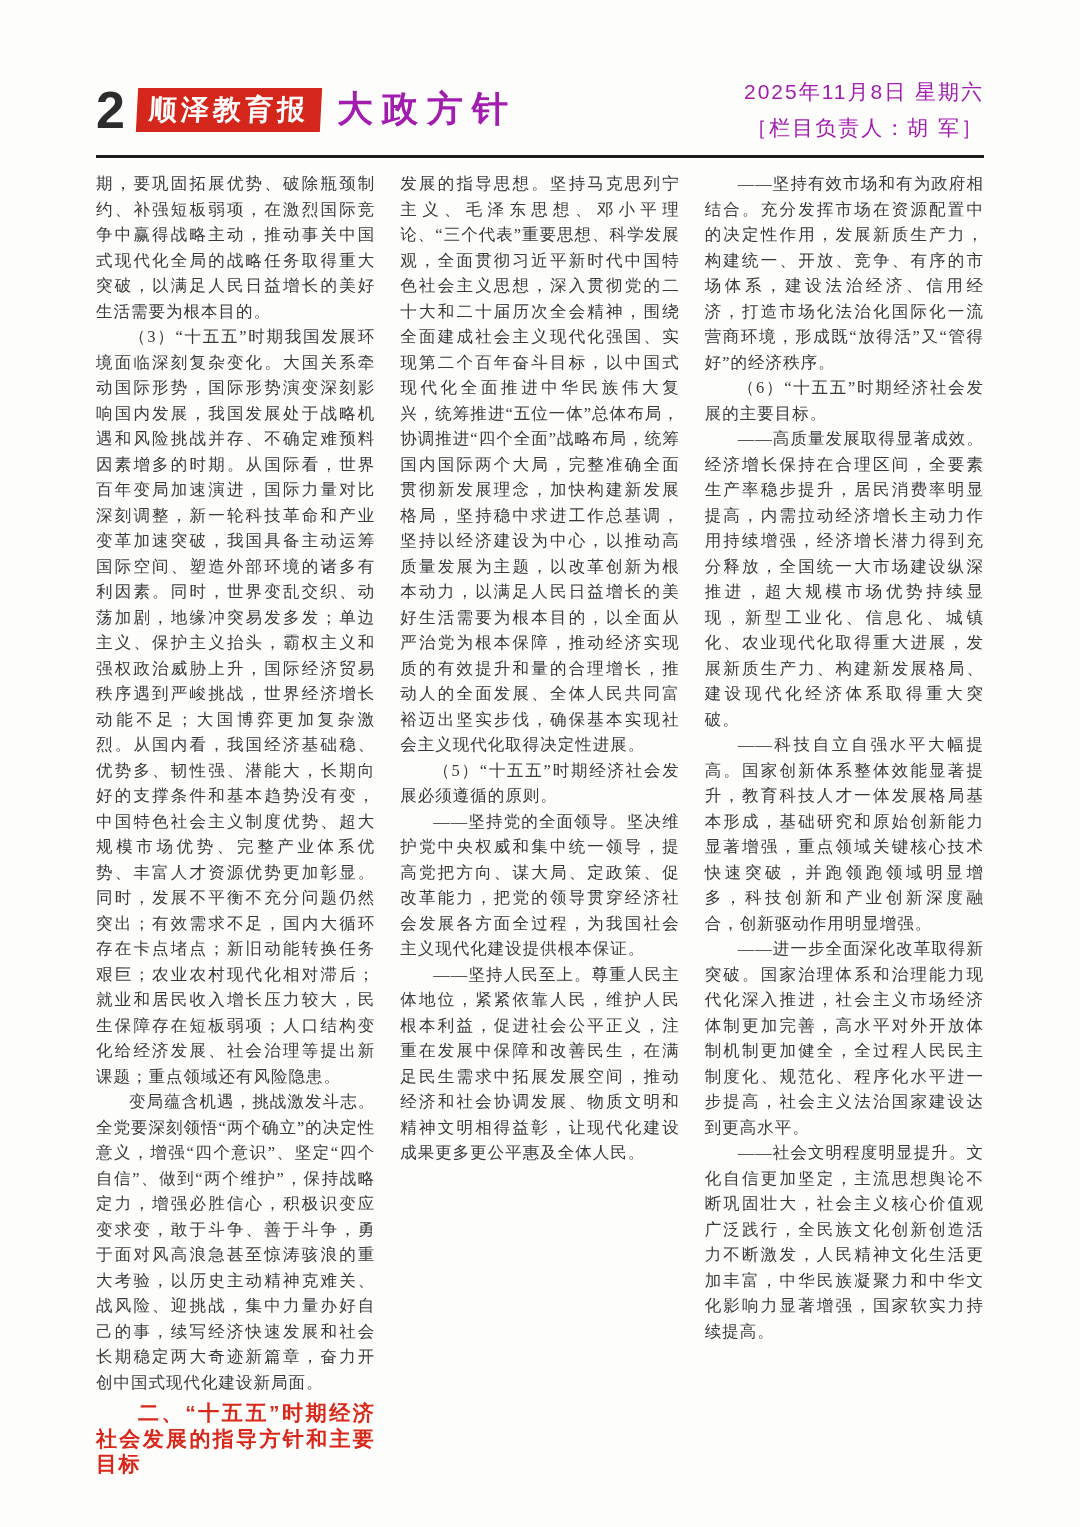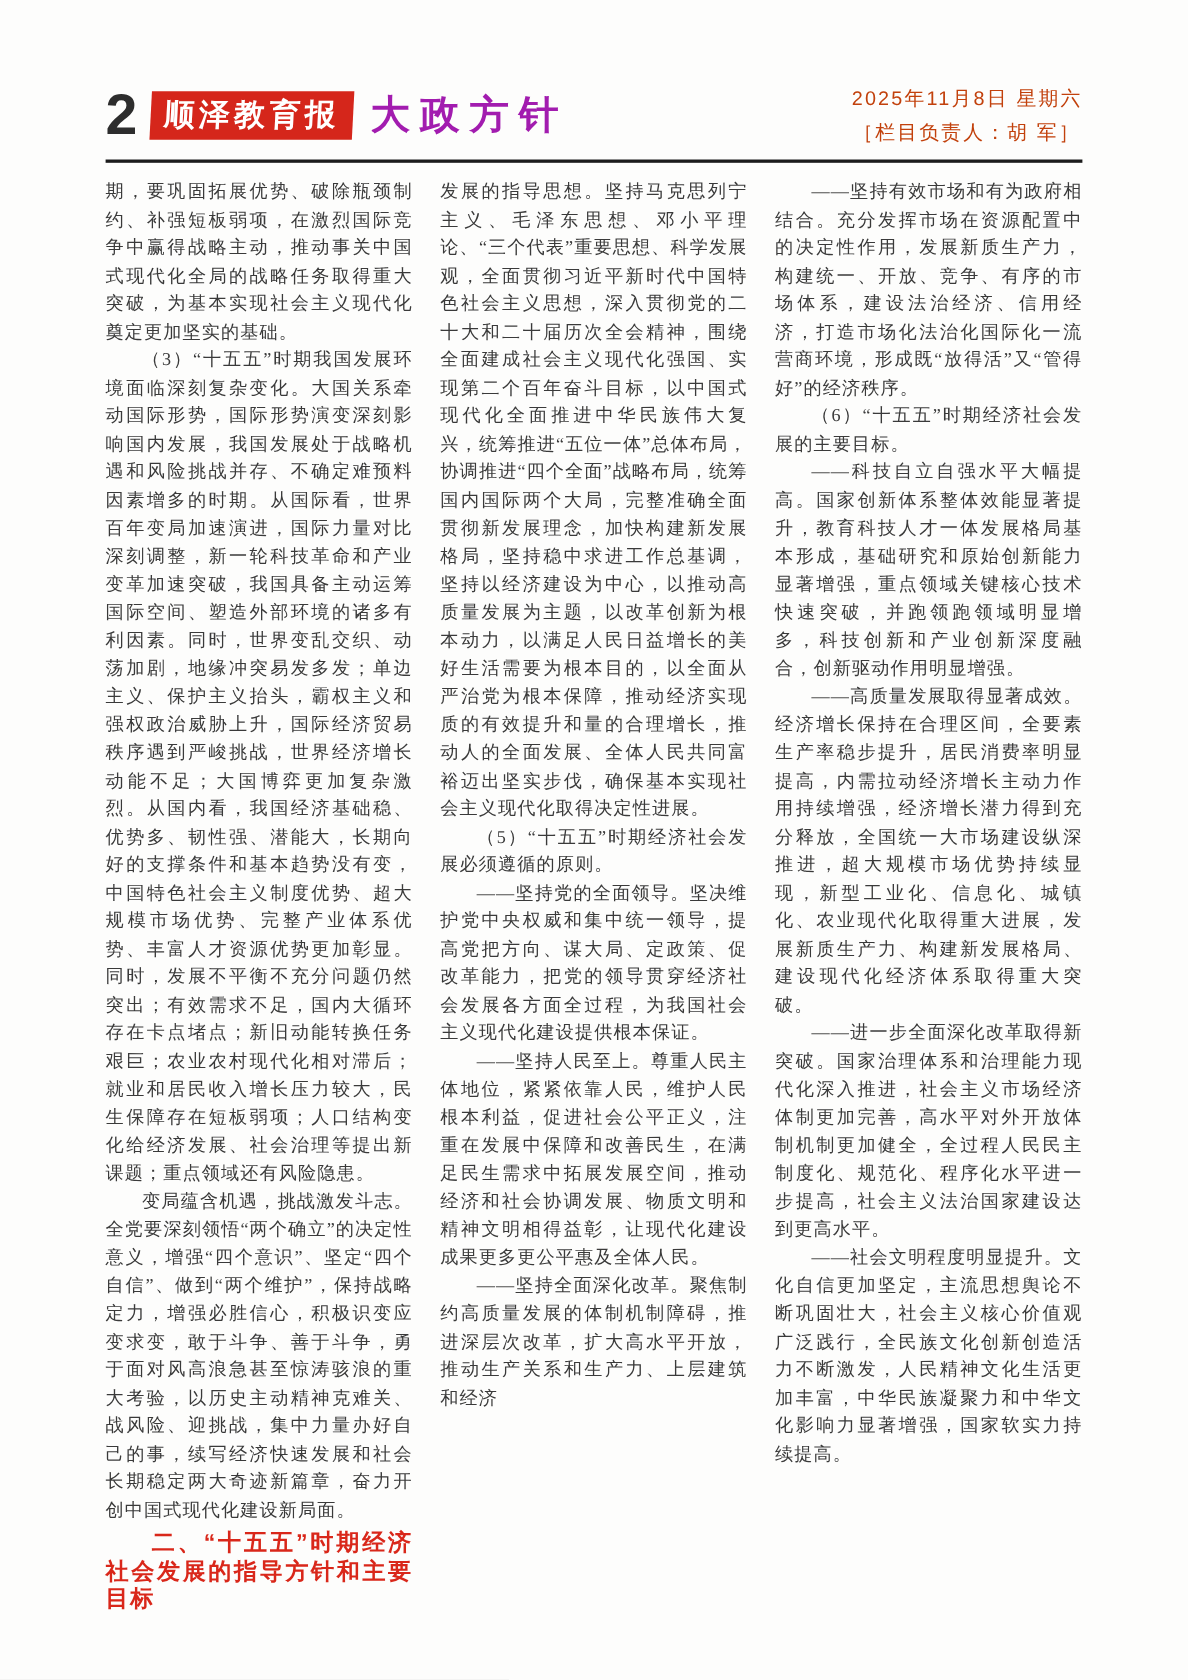--- a/index.html
+++ b/index.html
@@ -25,23 +25,23 @@
     font-family: "DejaVu Serif", serif;
     font-weight: 700; font-size: 28px; letter-spacing: 4px;
     transform: skewX(-3deg);
   }
   .section-title {
     font-family: "Liberation Sans", "DejaVu Sans", sans-serif;
     font-weight: 700; font-size: 36px; color: #a21caf;
     letter-spacing: 9px; margin-left: 16px; white-space: nowrap;
   }
   .header-meta {
-    margin-left: auto; text-align: center;
+    margin-left: auto; text-align: right;
     font-family: "Liberation Sans", "DejaVu Sans", sans-serif;
-    font-size: 18px; color: #c2410c; letter-spacing: 2px; line-height: 1.7;
+    font-size: 21px; color: #a21caf; letter-spacing: 2px; line-height: 1.7;
     white-space: nowrap;
   }
   .header-rule { height: 3px; margin-top: 10px; }
   .columns { display: flex; gap: 25px; margin-top: 13px; }
   .column {
     flex: 1 1 0; min-width: 0;
     font-size: 16.5px; line-height: 25.5px; letter-spacing: 1px;
   }
   .para { text-align: justify; }
   .para.indent { text-indent: 2em; }
@@ -67,35 +67,34 @@
     <div class="header-meta">
       <div>2025年11月8日 星期六</div>
       <div>［栏目负责人：胡 军］</div>
     </div>
   </div>
 
   <div class="header-rule" style="background: rgb(28, 28, 28);"></div>
 
   <div class="columns">
     <div class="column">
-        <p class="para noindent">期，要巩固拓展优势、破除瓶颈制约、补强短板弱项，在激烈国际竞争中赢得战略主动，推动事关中国式现代化全局的战略任务取得重大突破，为基本实现社会主义现代化奠定更加坚实的基础。</p>
+        <p class="para noindent">期，要巩固拓展优势、破除瓶颈制约、补强短板弱项，在激烈国际竞争中赢得战略主动，推动事关中国式现代化全局的战略任务取得重大突破，以满足人民日益增长的美好生活需要为根本目的。</p>
         <p class="para indent">（3）“十五五”时期我国发展环境面临深刻复杂变化。大国关系牵动国际形势，国际形势演变深刻影响国内发展，我国发展处于战略机遇和风险挑战并存、不确定难预料因素增多的时期。从国际看，世界百年变局加速演进，国际力量对比深刻调整，新一轮科技革命和产业变革加速突破，我国具备主动运筹国际空间、塑造外部环境的诸多有利因素。同时，世界变乱交织、动荡加剧，地缘冲突易发多发；单边主义、保护主义抬头，霸权主义和强权政治威胁上升，国际经济贸易秩序遇到严峻挑战，世界经济增长动能不足；大国博弈更加复杂激烈。从国内看，我国经济基础稳、优势多、韧性强、潜能大，长期向好的支撑条件和基本趋势没有变，中国特色社会主义制度优势、超大规模市场优势、完整产业体系优势、丰富人才资源优势更加彰显。同时，发展不平衡不充分问题仍然突出；有效需求不足，国内大循环存在卡点堵点；新旧动能转换任务艰巨；农业农村现代化相对滞后；就业和居民收入增长压力较大，民生保障存在短板弱项；人口结构变化给经济发展、社会治理等提出新课题；重点领域还有风险隐患。</p>
         <p class="para indent">变局蕴含机遇，挑战激发斗志。全党要深刻领悟“两个确立”的决定性意义，增强“四个意识”、坚定“四个自信”、做到“两个维护”，保持战略定力，增强必胜信心，积极识变应变求变，敢于斗争、善于斗争，勇于面对风高浪急甚至惊涛骇浪的重大考验，以历史主动精神克难关、战风险、迎挑战，集中力量办好自己的事，续写经济快速发展和社会长期稳定两大奇迹新篇章，奋力开创中国式现代化建设新局面。</p>
         <p class="para heading" style="color: rgb(217, 39, 26);">二、“十五五”时期经济社会发展的指导方针和主要目标</p>
       </div>
     <div class="column">
         <p class="para noindent">发展的指导思想。坚持马克思列宁主义、毛泽东思想、邓小平理论、“三个代表”重要思想、科学发展观，全面贯彻习近平新时代中国特色社会主义思想，深入贯彻党的二十大和二十届历次全会精神，围绕全面建成社会主义现代化强国、实现第二个百年奋斗目标，以中国式现代化全面推进中华民族伟大复兴，统筹推进“五位一体”总体布局，协调推进“四个全面”战略布局，统筹国内国际两个大局，完整准确全面贯彻新发展理念，加快构建新发展格局，坚持稳中求进工作总基调，坚持以经济建设为中心，以推动高质量发展为主题，以改革创新为根本动力，以满足人民日益增长的美好生活需要为根本目的，以全面从严治党为根本保障，推动经济实现质的有效提升和量的合理增长，推动人的全面发展、全体人民共同富裕迈出坚实步伐，确保基本实现社会主义现代化取得决定性进展。</p>
         <p class="para indent">（5）“十五五”时期经济社会发展必须遵循的原则。</p>
         <p class="para indent">——坚持党的全面领导。坚决维护党中央权威和集中统一领导，提高党把方向、谋大局、定政策、促改革能力，把党的领导贯穿经济社会发展各方面全过程，为我国社会主义现代化建设提供根本保证。</p>
         <p class="para indent">——坚持人民至上。尊重人民主体地位，紧紧依靠人民，维护人民根本利益，促进社会公平正义，注重在发展中保障和改善民生，在满足民生需求中拓展发展空间，推动经济和社会协调发展、物质文明和精神文明相得益彰，让现代化建设成果更多更公平惠及全体人民。</p>
-        <p class="para indent">——坚持全面深化改革。聚焦制约高质量发展的体制机制障碍，推进深层次改革，扩大高水平开放，推动生产关系和生产力、上层建筑和经济</p>
       </div>
     <div class="column">
         <p class="para indent">——坚持有效市场和有为政府相结合。充分发挥市场在资源配置中的决定性作用，发展新质生产力，构建统一、开放、竞争、有序的市场体系，建设法治经济、信用经济，打造市场化法治化国际化一流营商环境，形成既“放得活”又“管得好”的经济秩序。</p>
         <p class="para indent">（6）“十五五”时期经济社会发展的主要目标。</p>
+        <p class="para indent">——高质量发展取得显著成效。经济增长保持在合理区间，全要素生产率稳步提升，居民消费率明显提高，内需拉动经济增长主动力作用持续增强，经济增长潜力得到充分释放，全国统一大市场建设纵深推进，超大规模市场优势持续显现，新型工业化、信息化、城镇化、农业现代化取得重大进展，发展新质生产力、构建新发展格局、建设现代化经济体系取得重大突破。</p>
         <p class="para indent">——科技自立自强水平大幅提高。国家创新体系整体效能显著提升，教育科技人才一体发展格局基本形成，基础研究和原始创新能力显著增强，重点领域关键核心技术快速突破，并跑领跑领域明显增多，科技创新和产业创新深度融合，创新驱动作用明显增强。</p>
-        <p class="para indent">——高质量发展取得显著成效。经济增长保持在合理区间，全要素生产率稳步提升，居民消费率明显提高，内需拉动经济增长主动力作用持续增强，经济增长潜力得到充分释放，全国统一大市场建设纵深推进，超大规模市场优势持续显现，新型工业化、信息化、城镇化、农业现代化取得重大进展，发展新质生产力、构建新发展格局、建设现代化经济体系取得重大突破。</p>
         <p class="para indent">——进一步全面深化改革取得新突破。国家治理体系和治理能力现代化深入推进，社会主义市场经济体制更加完善，高水平对外开放体制机制更加健全，全过程人民民主制度化、规范化、程序化水平进一步提高，社会主义法治国家建设达到更高水平。</p>
         <p class="para indent">——社会文明程度明显提升。文化自信更加坚定，主流思想舆论不断巩固壮大，社会主义核心价值观广泛践行，全民族文化创新创造活力不断激发，人民精神文化生活更加丰富，中华民族凝聚力和中华文化影响力显著增强，国家软实力持续提高。</p>
       </div>
   </div>
 
 </div>
 
 </body></html>

